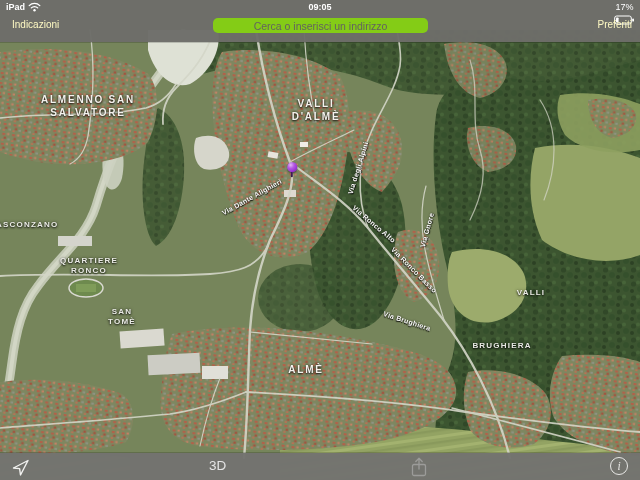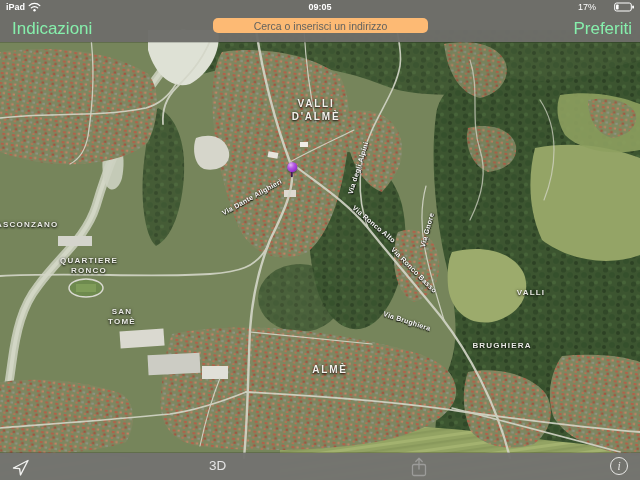--- a/index.html
+++ b/index.html
@@ -28,28 +28,28 @@
   .pin .head{position:absolute;left:50%;top:0;width:9.5px;height:9.5px;transform:translateX(-50%);
     border-radius:50%;background:radial-gradient(circle at 34% 28%,#e2b6f7 0%,#b458e3 35%,#9a35d2 65%,#6d1fa0 100%);
     box-shadow:0 1px 2px rgba(0,0,0,.5);}
 
   
   .topbar{position:absolute;left:0;top:0;right:0;height:42px;
     background:rgba(109,109,105,.97);box-shadow:0 .5px 0 rgba(0,0,0,.35);z-index:5;}
   .statusbar{position:relative;height:14px;color:#fff;font-size:9px;font-weight:bold;}
   .status-left{position:absolute;left:6px;top:2px;display:flex;align-items:center;gap:3px;}
   .status-time{position:absolute;left:50%;top:2px;transform:translateX(-50%);}
-  .status-right{position:absolute;right:5px;top:2px;display:flex;align-items:center;gap:18px;font-weight:normal;}
+  .status-right{position:absolute;right:5px;top:2px;display:flex;align-items:center;gap:3px;font-weight:normal;flex-direction:column;}
   .navrow{position:relative;height:24px;}
-  .nav-btn{position:absolute;top:3px;border:none;background:none;color:#86efac;font-size:17px;
+  .nav-btn{position:absolute;top:3px;border:none;background:none;color:#fef9c3;font-size:10px;
     font-family:"Liberation Sans",sans-serif;padding:2px 4px;cursor:pointer;}
   .nav-btn.left{left:8px;}
   .nav-btn.right{right:4px;}
   .search-pill{position:absolute;left:213px;top:4px;width:215px;height:15px;border-radius:5px;
-    background:#fdba74;display:flex;align-items:center;justify-content:center;}
+    background:#84cc16;display:flex;align-items:center;justify-content:center;}
   .search-pill span{font-size:10.5px;color:#63635f;}
 
   
   .bottombar{position:absolute;left:0;right:0;bottom:0;height:27px;
     background:rgba(115,115,111,.97);box-shadow:0 -0.5px 0 rgba(0,0,0,.35);z-index:5;}
   .loc-btn{position:absolute;left:11px;top:4px;width:20px;height:20px;background:none;border:none;padding:0;cursor:pointer;}
   .threed-btn{position:absolute;left:209px;top:5px;background:none;border:none;color:#e5e5e5;
     font-size:13.5px;font-family:"Liberation Sans",sans-serif;padding:0;cursor:pointer;}
   .share-btn{position:absolute;left:408px;top:3px;width:22px;height:22px;background:none;border:none;padding:0;cursor:pointer;}
   .info-btn{position:absolute;right:12px;top:4px;width:18px;height:18px;border-radius:50%;
@@ -143,36 +143,40 @@
         <path d="M290,162 C312,150 334,140 354,130" stroke-width="1.1"></path>
         <path d="M214,30 C206,56 192,72 176,88 C166,98 162,110 163,124" stroke-width="1.8"></path>
         <path d="M250,332 C292,336 332,340 372,344" stroke-width="1.2"></path>
         <path d="M200,446 C206,418 212,398 220,378" stroke-width="1.1"></path>
         <path d="M470,60 C480,90 470,120 480,150 C488,175 480,200 470,220" stroke-width="1.3" opacity=".8"></path>
         <path d="M540,100 C560,130 556,170 544,200" stroke-width="1.2" opacity=".8"></path>
       </g>
     </svg>
 
     <div class="labels-layer">
+        <div class="town-label major" style="left: 88px; top: 106px;">
+          <div>ALMENNO SAN</div>
+          <div>SALVATORE</div>
+        </div>
         <div class="town-label major" style="left: 316px; top: 110px;">
           <div>VALLI</div>
           <div>D'ALMÈ</div>
         </div>
         <div class="town-label minor left" style="left: -4px; top: 225px;">
           <div>ASCONZANO</div>
         </div>
         <div class="town-label minor" style="left: 89px; top: 266px;">
           <div>QUARTIERE</div>
           <div>RONCO</div>
         </div>
         <div class="town-label minor" style="left: 78px; top: 317px; margin-left: 44px;">
           <div>SAN</div>
           <div>TOMÈ</div>
         </div>
-        <div class="town-label major" style="left: 306px; top: 370px; margin-left: 24px;">
+        <div class="town-label major" style="left: 306px; top: 370px;">
           <div>ALMÈ</div>
         </div>
         <div class="town-label minor" style="left: 531px; top: 293px;">
           <div>VALLI</div>
         </div>
         <div class="town-label minor" style="left: 494px; top: 346px; padding-left: 16px;">
           <div>BRUGHIERA</div>
         </div>
         <div class="street-label" style="left: 252px; top: 197px; transform: translate(-50%, -50%) rotate(-29deg);">Via Dante Alighieri</div>
         <div class="street-label" style="left: 358px; top: 168px; transform: translate(-50%, -50%) rotate(-73deg);">Via degli Alpini</div>

